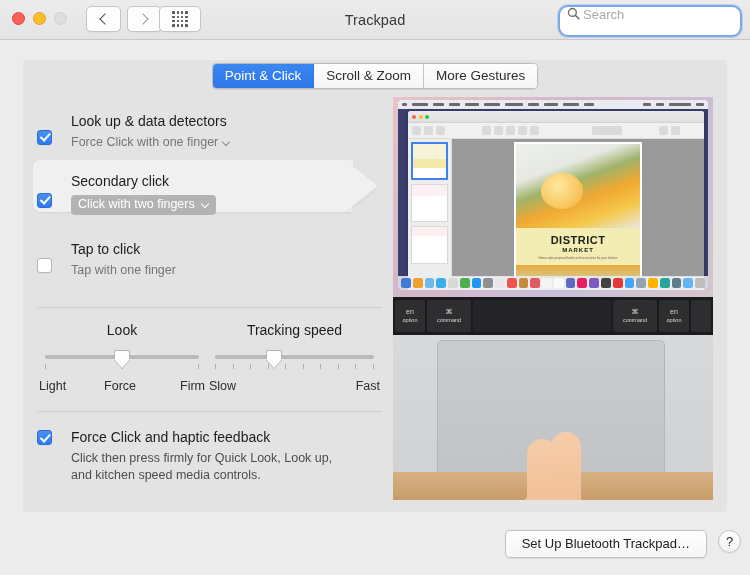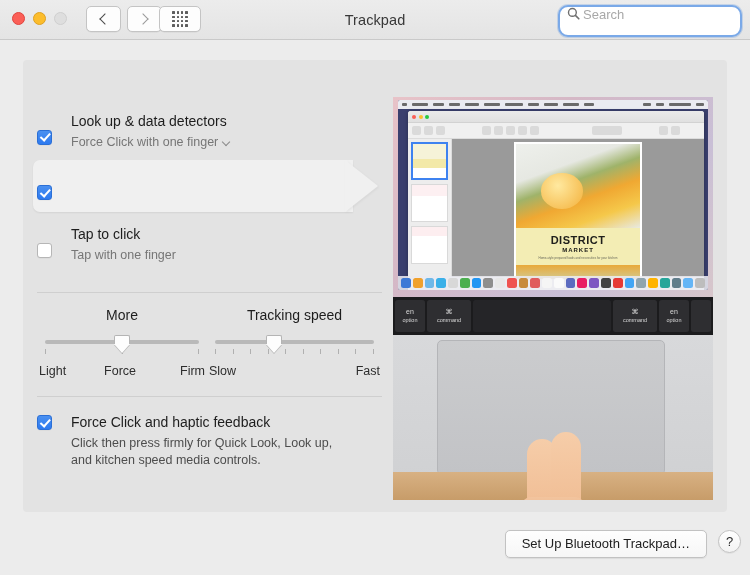--- a/index.html
+++ b/index.html
@@ -323,20 +323,27 @@
       <svg width="13" height="13" viewBox="0 0 13 13">
         <circle cx="5.4" cy="5.4" r="3.9" fill="none" stroke="#6f6f6f" stroke-width="1.4"></circle>
         <line x1="8.4" y1="8.4" x2="11.8" y2="11.8" stroke="#6f6f6f" stroke-width="1.6" stroke-linecap="round"></line>
       </svg>
       <span class="searchph">Search</span>
     </div>
   </div>
 
   <div class="contentbox"></div>
 
+  <div class="tabbar">
+    <div class="tabs">
+      <div class="tab active">Point &amp; Click</div>
+      <div class="tab">Scroll &amp; Zoom</div>
+      <div class="tab">More Gestures</div>
+    </div>
+  </div>
 
   <div class="callout">
     <div class="body"></div>
     <div class="arrow"></div>
   </div>
 
   <div class="leftcol">
 
     <div class="optrow">
       <div class="cbwrap">
@@ -348,41 +355,50 @@
           <span>Force Click with one finger</span>
           <span class="cv gray"></span>
         </div>
       </div>
     </div>
 
     <div class="optrow" style="padding-top:14px;padding-bottom:12px;">
       <div class="cbwrap" style="padding-top:14px;">
         <div class="cb on"></div>
       </div>
+      <div class="opttext">
+        <div class="opttitle">Secondary click</div>
+        <div class="optsub" style="margin-top:4px;">
+          <span class="popbtn">
+            <span>Click with two fingers</span>
+            <span class="cv white"></span>
+          </span>
+        </div>
+      </div>
     </div>
 
     <div class="optrow" style="padding-top:12px;">
       <div class="cbwrap">
         <div class="cb"></div>
       </div>
       <div class="opttext">
         <div class="opttitle">Tap to click</div>
         <div class="optsub">
           <span>Tap with one finger</span>
         </div>
       </div>
     </div>
 
     <div style="height:22px"></div>
     <div class="divider"></div>
 
     <div class="sliders">
 
       <div class="slidercol left">
-        <div class="sl-title">More</div>
+        <div class="sl-title">Look</div>
         <div class="sl-track-wrap">
           <div class="sl-track"></div>
           <div class="sl-ticks">
               <i></i>
               <i></i>
               <i></i>
             </div>
           <div class="sl-thumb" style="left:50%;">
             <div class="top"></div>
               <div class="tip"></div>

